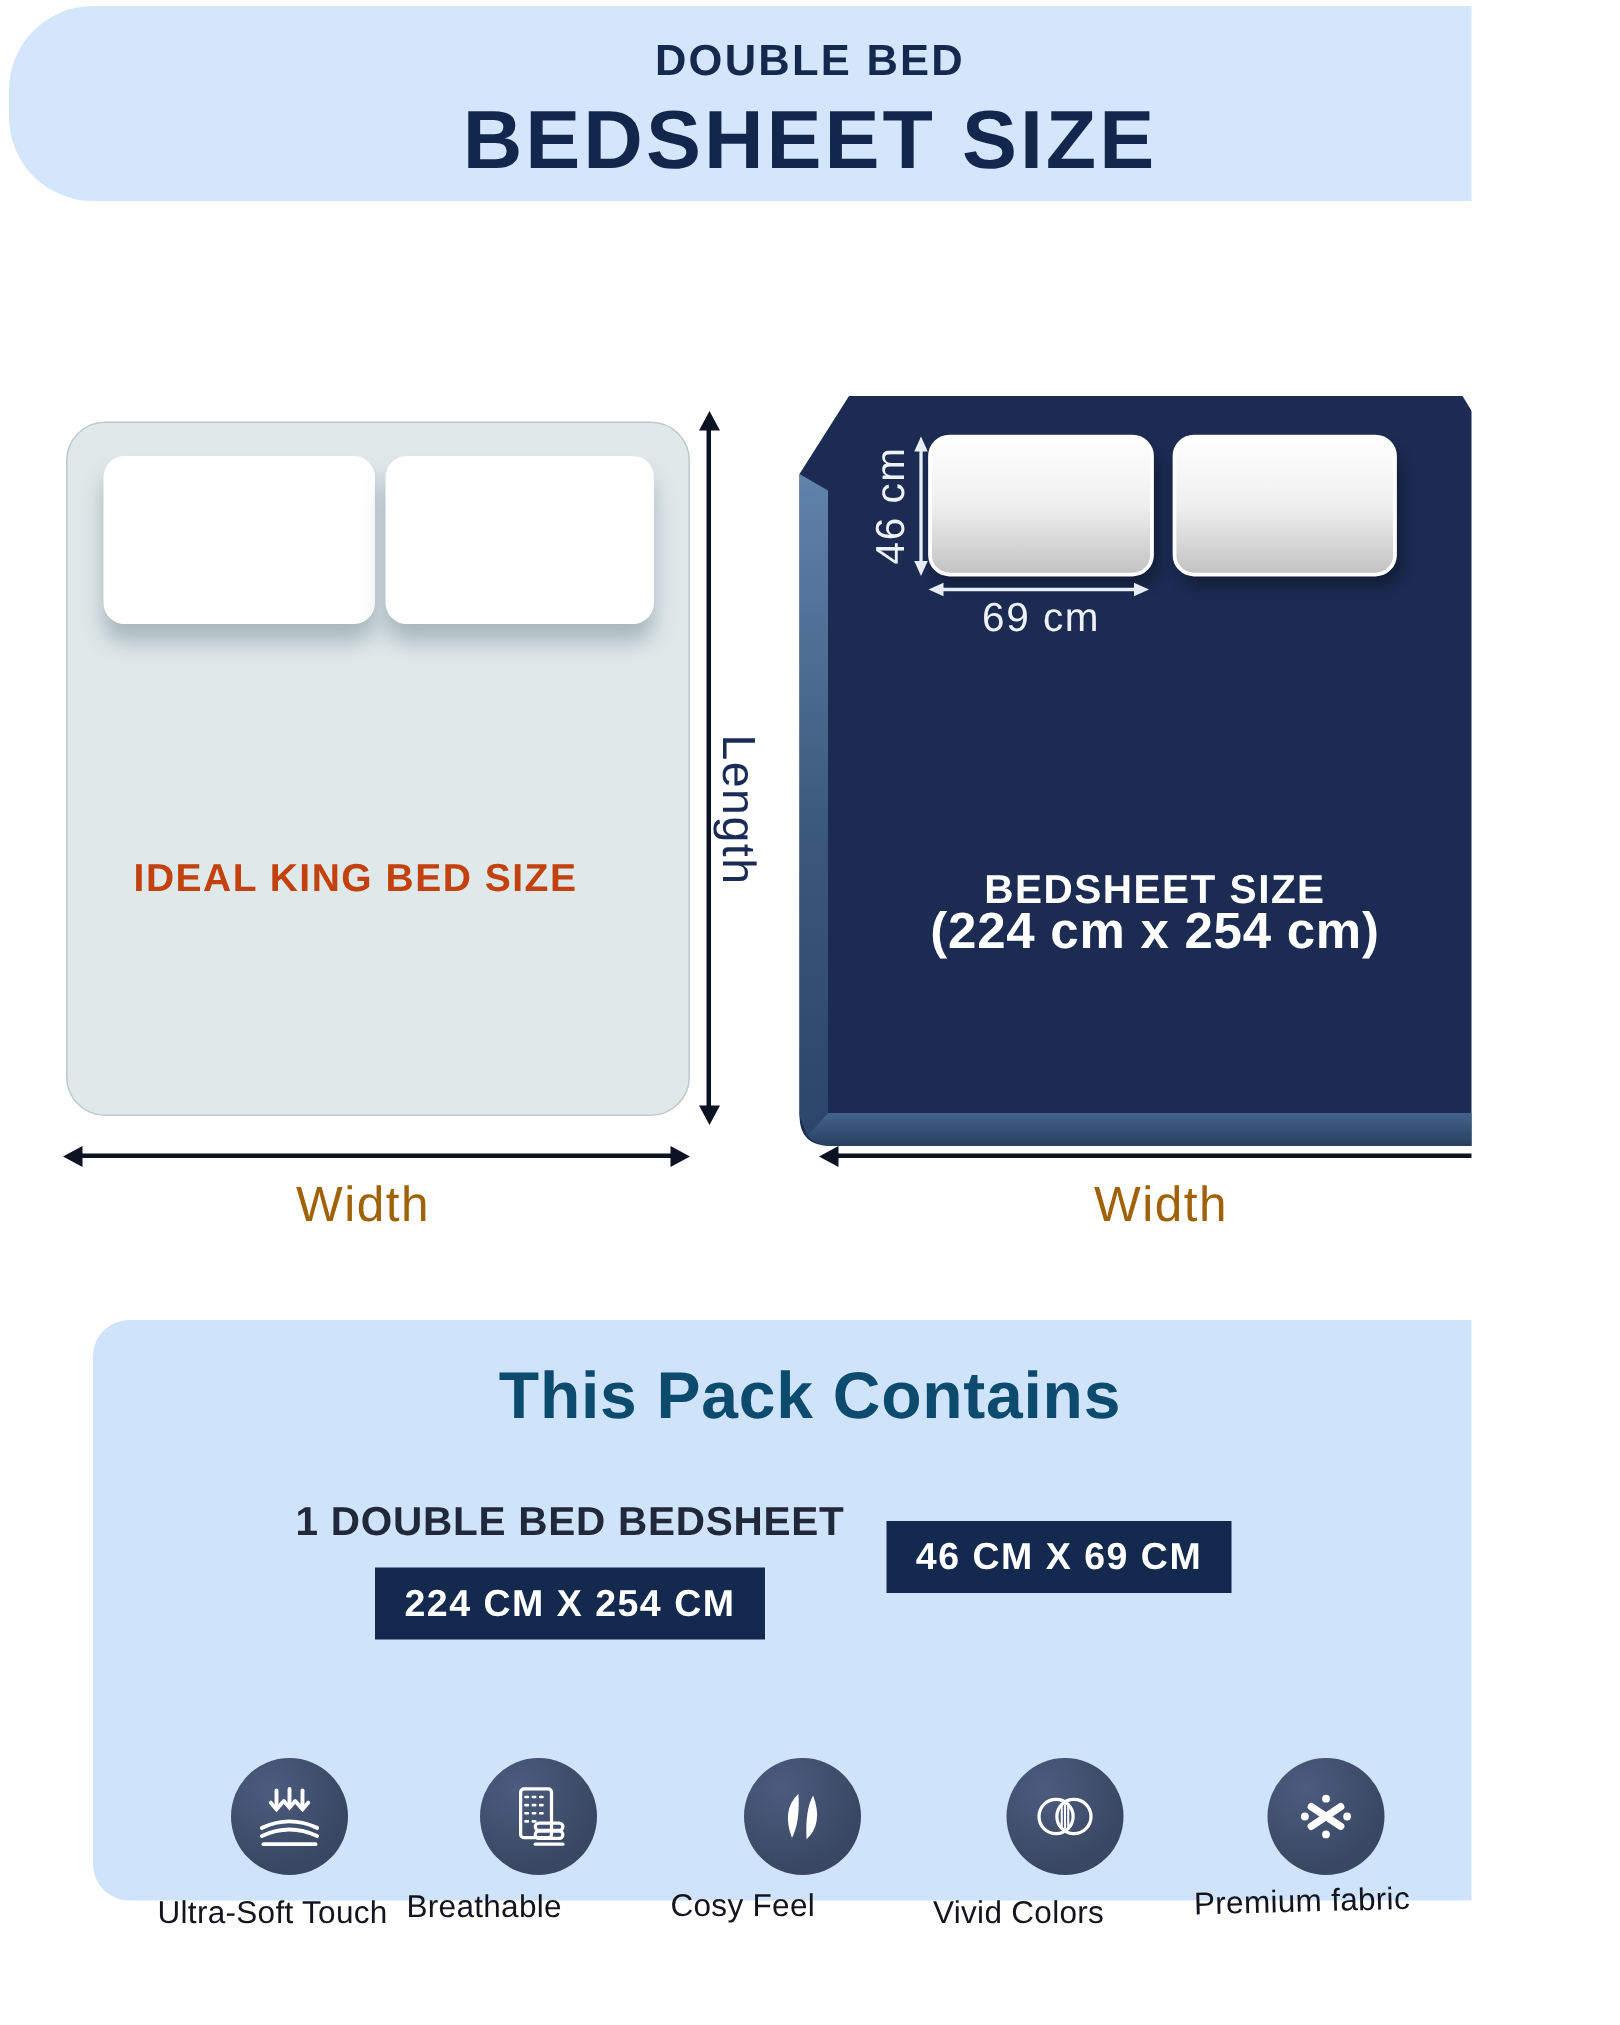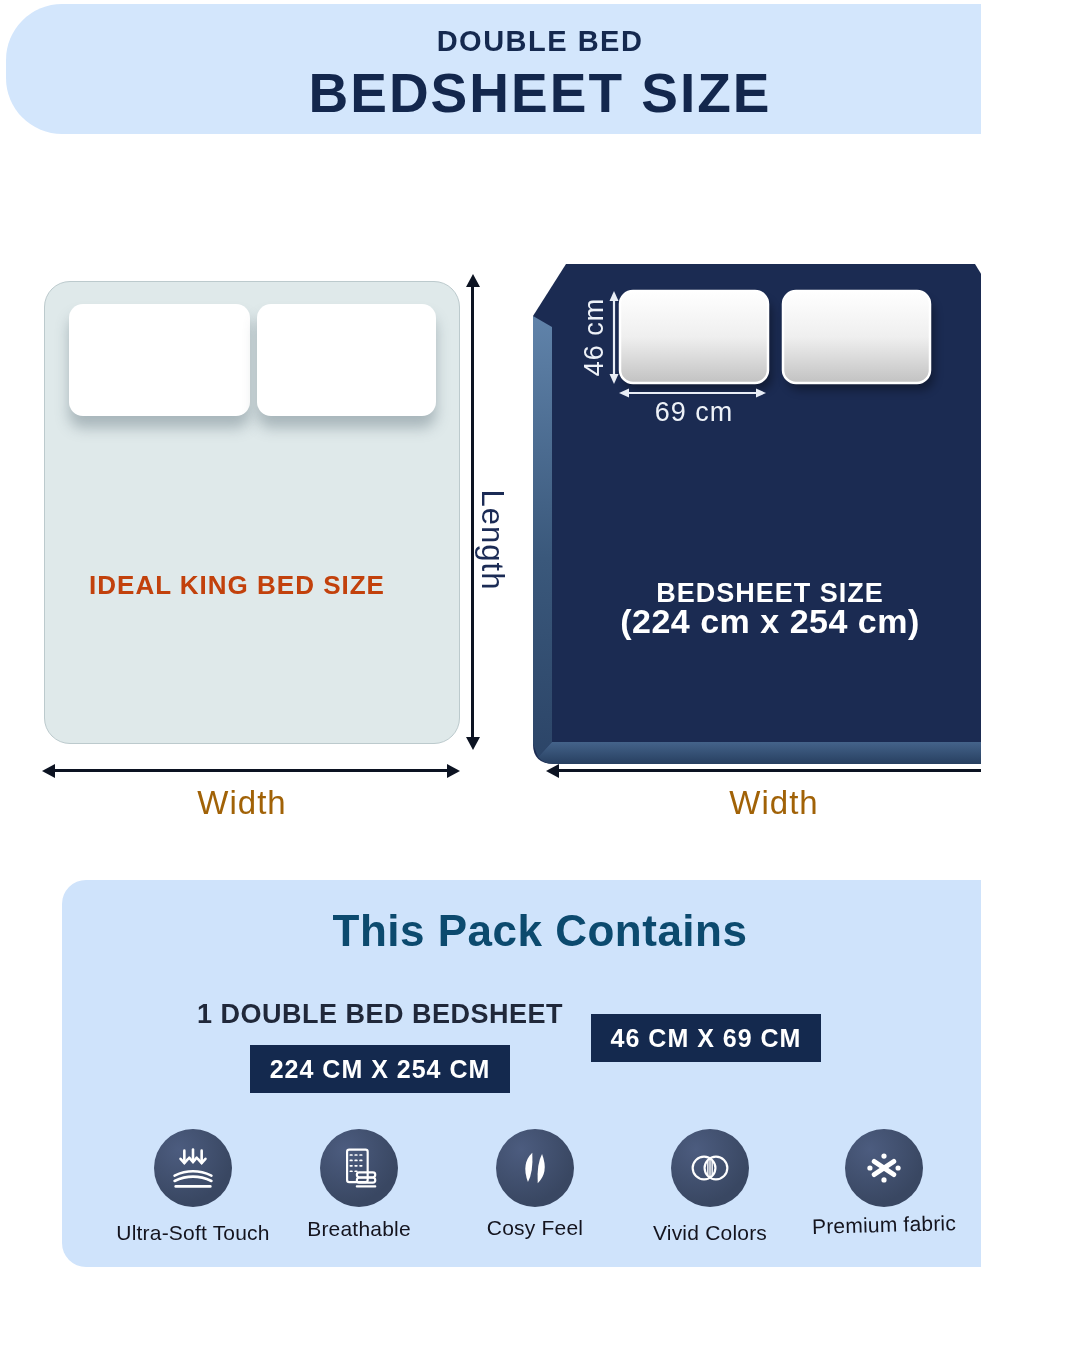--- a/index.html
+++ b/index.html
@@ -61,21 +61,21 @@
   .panel-title { position:absolute; left:0; top:906px; width:1080px; text-align:center;
                  font-size:44px; font-weight:800; color:#0c4a6e; letter-spacing:.5px; }
   .pack-item { position:absolute; top:999px; text-align:center; }
   .pack-item-1 { left:155px; width:450px; }
   .pack-item-2 { left:581px; width:250px; }
   .pack-item-label { font-size:27px; font-weight:600; letter-spacing:.5px; color:#20283a; white-space:nowrap; }
   .pack-badge { display:inline-block; margin-top:15px; background:#14294e; color:#ffffff;
                 font-size:25px; font-weight:700; letter-spacing:1px; padding:10px 20px 9px; }
 
   
-  .feature { position:absolute; top:1129px; width:176px; text-align:center; }
+  .feature { position:absolute; top:1172px; width:176px; text-align:left; }
   .f1 { left:105px; } .f2 { left:271px; } .f3 { left:447px; } .f4 { left:622px; } .f5 { left:796px; }
   .feature-circle { width:78px; height:78px; margin:0 auto; border-radius:50%;
                     background:radial-gradient(circle at 32% 26%, #4c5c7f, #394762 70%);
                     display:flex; align-items:center; justify-content:center; }
   .feature-label { margin-top:14px; font-size:21px; color:#14141e; letter-spacing:.2px; white-space:nowrap; }
   .f2 .feature-label { margin-top:10px; } .f3 .feature-label { margin-top:9px; }
   .f5 .feature-label { margin-top:6px; transform:rotate(-1.5deg); }
 </style>
 </head>
 <body>

